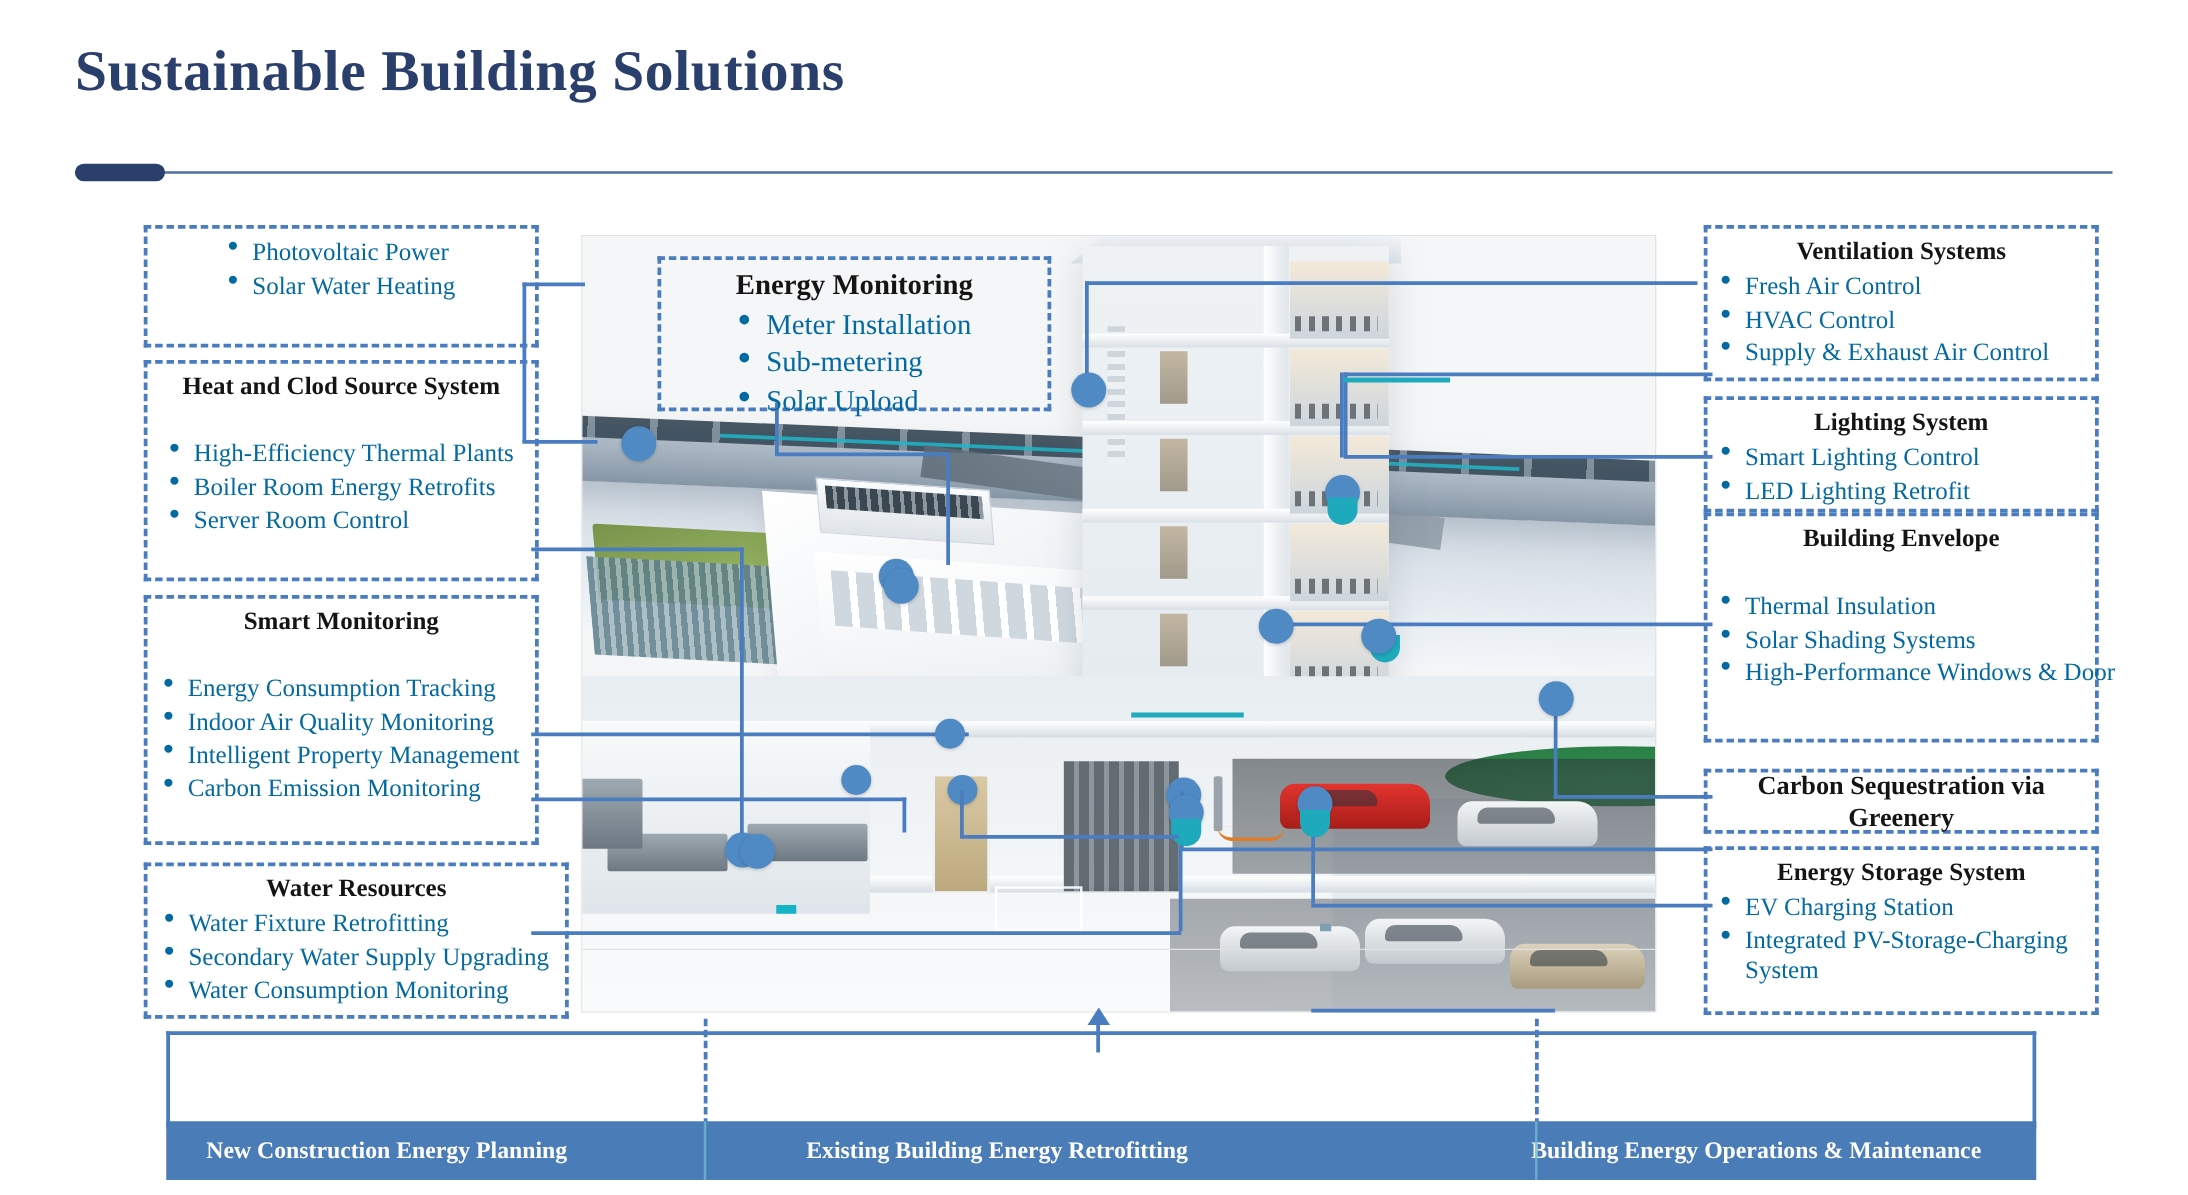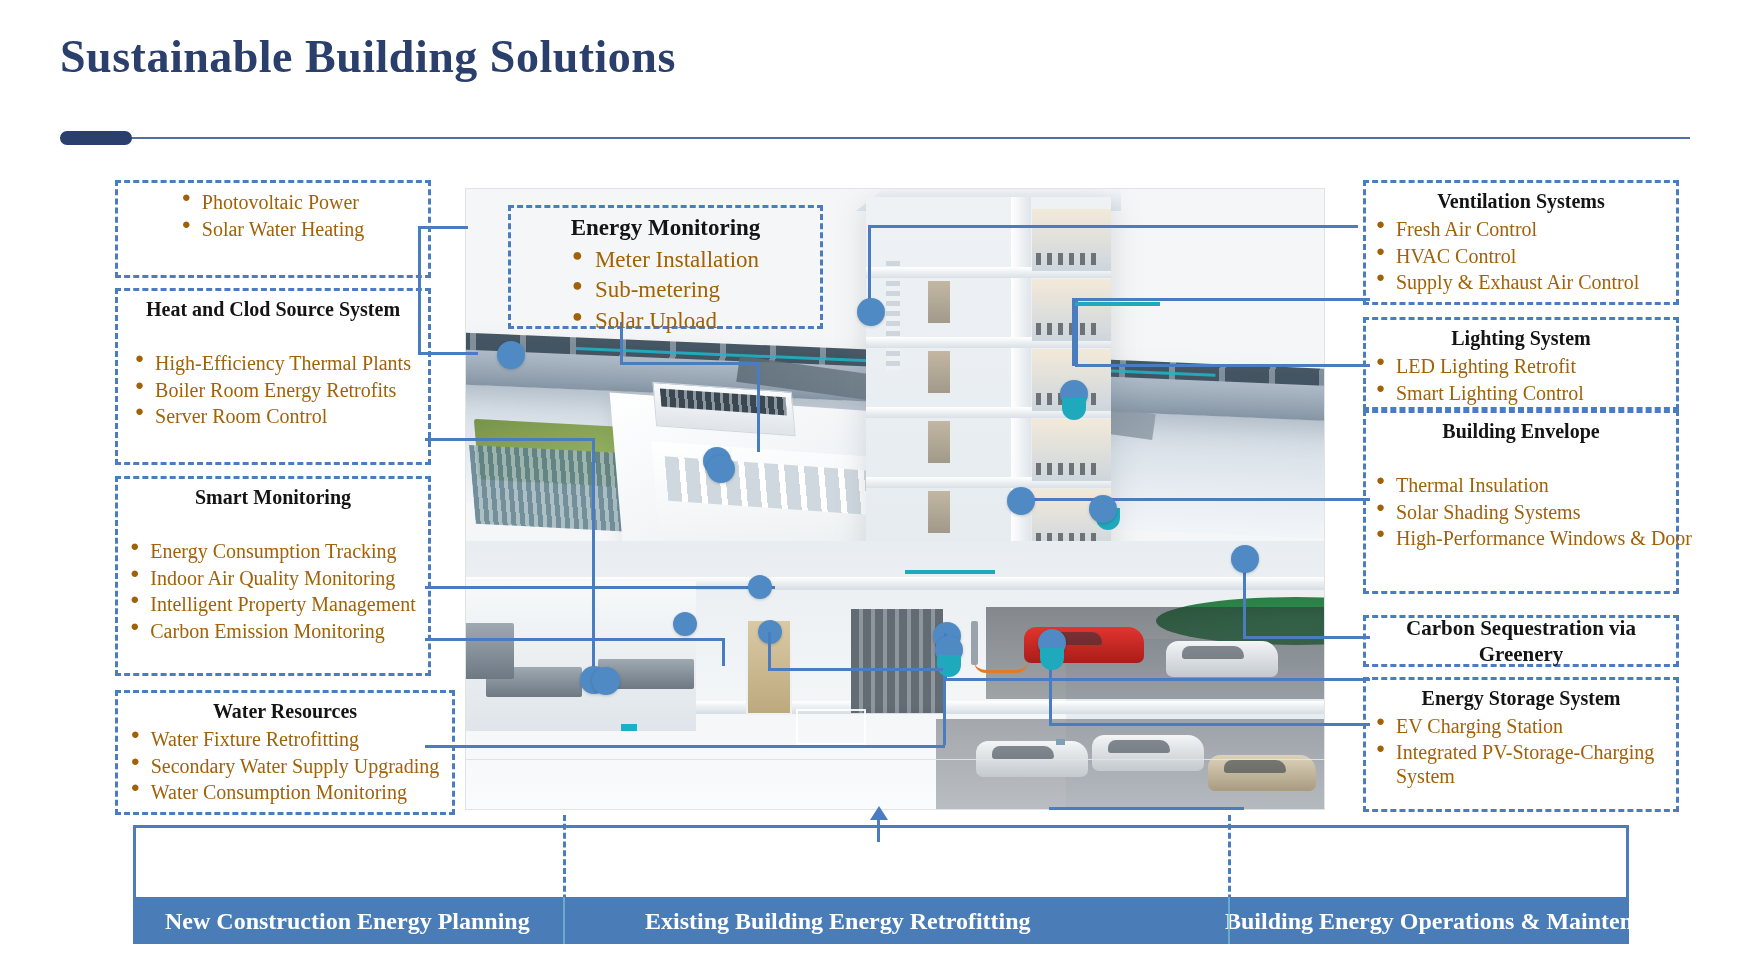--- a/index.html
+++ b/index.html
@@ -219,21 +219,21 @@
     border: 3px dashed #4a7cc0;
     background: transparent;
     padding: 6px 10px;
   }
   .box h3 {
     text-align: center; font-size: 20px; font-weight: bold;
     color: #141414; line-height: 1.25; margin-bottom: 2px;
   }
   .box ul { list-style: none; }
   .box li {
-    font-size: 20px; color: #a16207; line-height: 1.33;
+    font-size: 20px; color: #0369a1; line-height: 1.33;
     white-space: nowrap; position: relative; padding-left: 20px;
   }
   .box li:before {
     content: "\25CF"; position: absolute; left: 0; top: -1px; font-size: 15px;
   }
   .box.center-list ul { margin: 0 auto; display: table; }
 
   
   .box.big h3 { font-size: 23px; }
   .box.big li { font-size: 23px; padding-left: 23px; }
@@ -273,21 +273,21 @@
   }
   .phase-arrow-stem {
     position: absolute; left: 877px; top: 818px; width: 3px; height: 24px; background:#4a7cc0;
   }
   .phase-bar {
     position: absolute; left: 133px; top: 897px; width: 1496px; height: 47px;
     background: #4a7cb8;
   }
   .phase-bar span {
     position: absolute; top: 50%; transform: translateY(-50%);
-    color: #ffffff; font-weight: bold; font-size: 24px; white-space: nowrap;
+    color: #ffffff; font-weight: bold; font-size: 19px; white-space: nowrap;
   }
   .pb1 { left: 32px; }
   .pb2 { left: 512px; }
   .pb3 { left: 1092px; }
   .bar-tick {
     position:absolute; top:897px; width:2px; height:47px; background:#6fb7cf; opacity:.8;
   }
 </style>
 </head>
 <body>
@@ -460,43 +460,43 @@
 
   <div class="box center-list" style="left:115px; top:690px; width:340px; height:125px">
     <h3>Water Resources</h3>
     <ul>
       <li>Water Fixture Retrofitting</li>
       <li>Secondary Water Supply Upgrading</li>
       <li>Water Consumption Monitoring</li>
     </ul>
   </div>
 
-  <div class="box center-list big" style="left:508px; top:205px; width:315px; height:124px">
+  <div class="box center-list big" style="left:526px; top:205px; width:315px; height:124px">
     <h3>Energy Monitoring</h3>
     <ul>
       <li>Meter Installation</li>
       <li>Sub-metering</li>
       <li>Solar Upload</li>
     </ul>
   </div>
 
   <div class="box" style="left:1363px; top:180px; width:316px; height:125px">
     <h3>Ventilation Systems</h3>
     <ul>
       <li>Fresh Air Control</li>
       <li>HVAC Control</li>
       <li>Supply &amp; Exhaust Air Control</li>
     </ul>
   </div>
 
   <div class="box" style="left:1363px; top:317px; width:316px; height:93px">
     <h3>Lighting System</h3>
     <ul>
+      <li>Smart Lighting Control</li>
       <li>LED Lighting Retrofit</li>
-      <li>Smart Lighting Control</li>
     </ul>
   </div>
 
   <div class="box gap" style="left:1363px; top:410px; width:316px; height:184px">
     <h3>Building Envelope</h3>
     <ul>
       <li>Thermal Insulation</li>
       <li>Solar Shading Systems</li>
       <li>High-Performance Windows &amp; Door</li>
     </ul>

